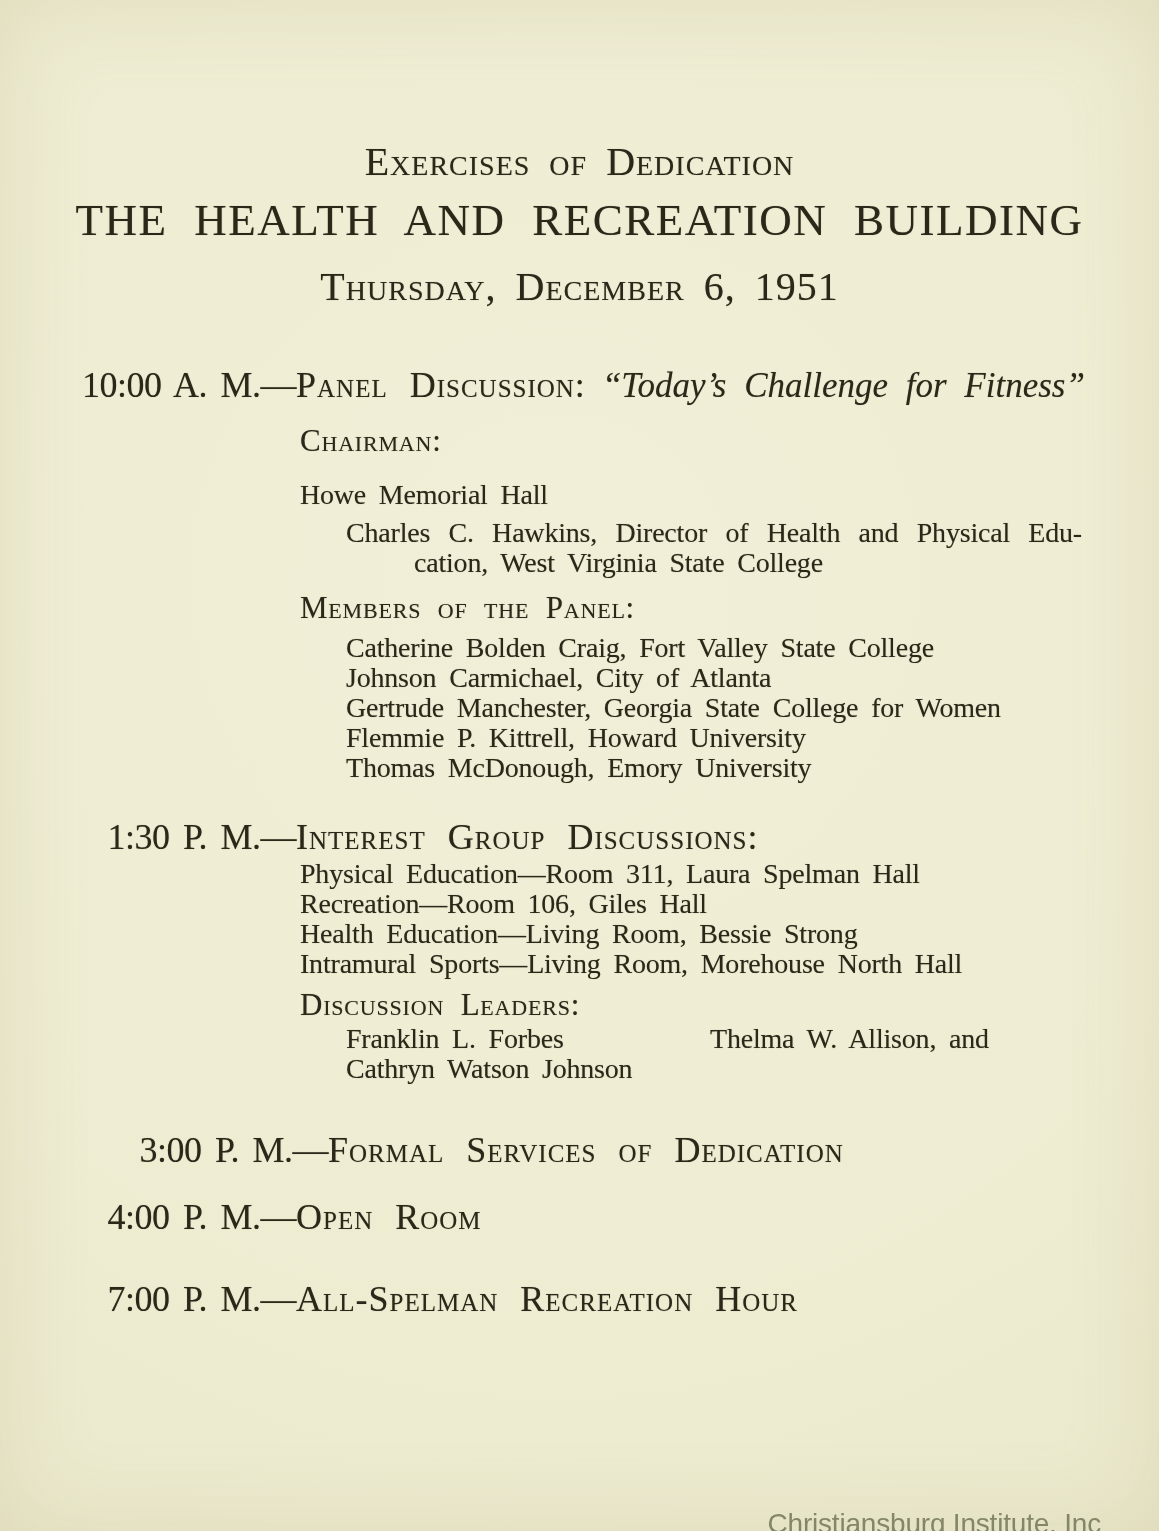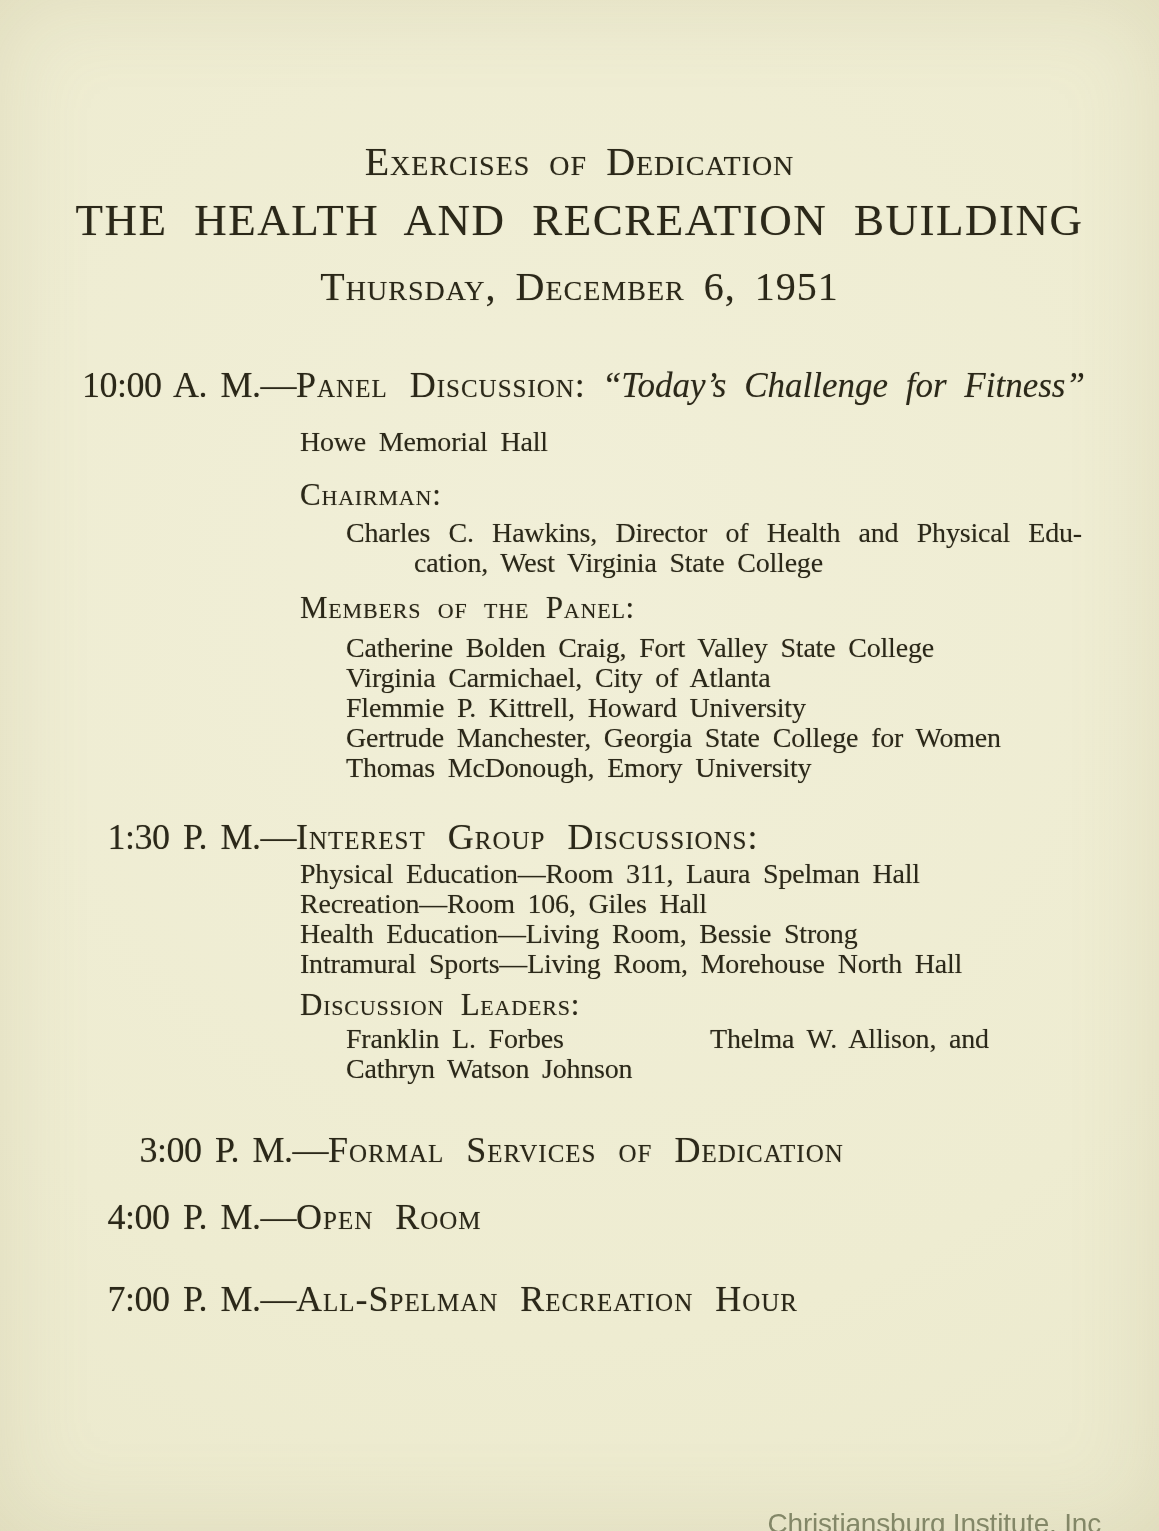--- a/index.html
+++ b/index.html
@@ -125,32 +125,32 @@
     <div class="title-main">THE HEALTH AND RECREATION BUILDING</div>
     <div class="title-date smallcaps">Thursday, December 6, 1951</div>
   </header>
 
   <section>
     <div class="sched-row s1-row">
       <span class="time">10:00 A. M.—</span>
       <span class="head">Panel Discussion:</span>
       <span class="quote">“Today’s Challenge for Fitness”</span>
     </div>
+    <div class="indent1 label s1-chair-label">Chairman:</div>
     <div class="indent1 body s1-loc">Howe Memorial Hall</div>
-    <div class="indent1 label s1-chair-label">Chairman:</div>
     <div class="chair-lines">
       <div class="indent2 body chair-line-1">Charles C. Hawkins, Director of Health and Physical Edu-</div>
       <div class="indent3 body">cation, West Virginia State College</div>
     </div>
     <div class="indent1 label s1-panel-label">Members of the Panel:</div>
     <div class="name-list">
       <div class="indent2 body">Catherine Bolden Craig, Fort Valley State College</div>
-      <div class="indent2 body">Virginia Carmichael, City of Atlanta</div>
+      <div class="indent2 body">Johnson Carmichael, City of Atlanta</div>
+      <div class="indent2 body">Gertrude Manchester, Georgia State College for Women</div>
       <div class="indent2 body">Flemmie P. Kittrell, Howard University</div>
-      <div class="indent2 body">Gertrude Manchester, Georgia State College for Women</div>
       <div class="indent2 body">Thomas McDonough, Emory University</div>
     </div>
   </section>
 
   <section>
     <div class="sched-row s2-row">
       <span class="time">1:30 P. M.—</span>
       <span class="head">Interest Group Discussions:</span>
     </div>
     <div class="group-list">

